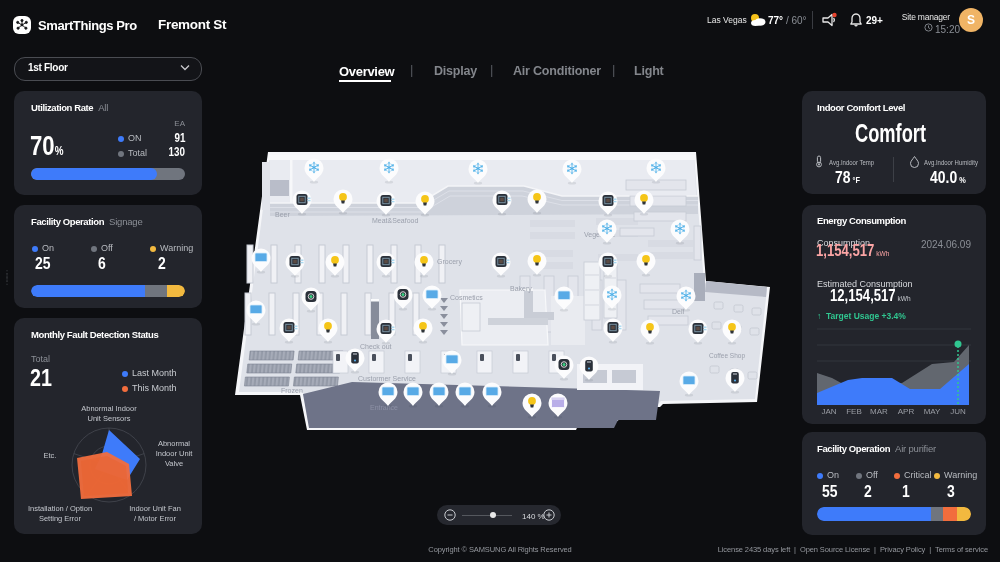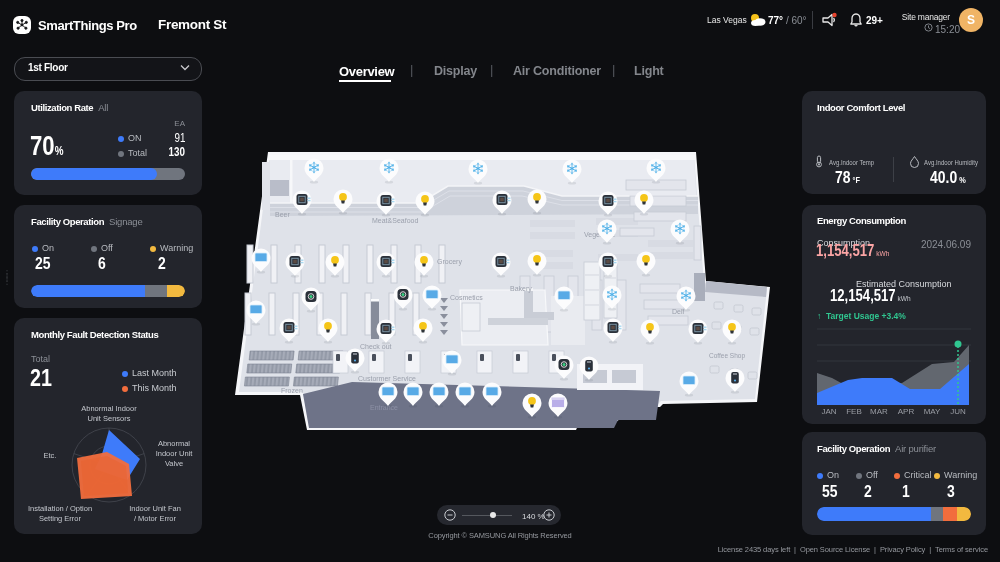--- a/index.html
+++ b/index.html
@@ -83,21 +83,21 @@
 <div class="abs" style="left:634px;top:64px;font-size:12.5px;letter-spacing:-0.2px;font-weight:bold;color:#83868c;">Light</div>
 
 <div class="abs" style="left:3px;top:272px;color:#4a4c52;font-size:8px;line-height:4px;">⋮<br>⋮<br>⋮</div>
 
 <div class="card" style="left:14px;top:91px;width:188px;height:104px;">
   <div class="ct" style="position:absolute;left:17px;top:10.5px;">Utilization Rate<span class="sub">All</span></div>
   <div class="abs gray" style="right:17px;top:28px;font-size:8px;">EA</div>
   <div class="abs" style="left:16px;top:127px;"></div>
   <div class="abs" style="left:16px;top:40px;font-size:27px;font-weight:bold;"><span class="big">70<span style="font-size:12px;font-weight:bold;">%</span></span></div>
   <div class="abs" style="left:104px;top:42px;font-size:9px;color:#b8bbc0;"><span class="dot" style="background:#3e7bfa;"></span>ON</div>
-  <div class="abs" style="right:17px;top:40px;font-size:12px;font-weight:normal;"><span class="bigr">91</span></div>
+  <div class="abs" style="right:17px;top:40px;font-size:12px;font-weight:bold;"><span class="bigr">91</span></div>
   <div class="abs" style="left:104px;top:57px;font-size:9px;color:#b8bbc0;"><span class="dot" style="background:#70757e;"></span>Total</div>
   <div class="abs" style="right:17px;top:54px;font-size:12px;font-weight:bold;"><span class="bigr">130</span></div>
   <div class="bar" style="left:17px;top:77px;width:154px;background:#70757e;">
     <div style="width:82%;background:#3e7bfa;border-radius:6px;"></div>
   </div>
 </div>
 
 <div class="card" style="left:14px;top:205px;width:188px;height:103px;">
   <div class="ct" style="position:absolute;left:17px;top:10.5px;">Facility Operation<span class="sub">Signage</span></div>
   <div class="abs" style="left:18px;top:38px;font-size:9px;color:#b8bbc0;"><span class="dot" style="background:#3e7bfa;"></span>On</div>
@@ -142,41 +142,42 @@
       <text x="46" y="113">Installation / Option</text>
       <text x="46" y="123">Setting Error</text>
       <text x="141" y="113">Indoor Unit Fan</text>
       <text x="141" y="123">/ Motor Error</text>
     </g>
   </svg>
 </div>
 
 <div class="card" style="left:802px;top:91px;width:184px;height:103px;">
   <div class="ct" style="position:absolute;left:15px;top:10.5px;">Indoor Comfort Level</div>
+  <div class="abs" style="left:53px;top:28px;font-size:25px;font-weight:bold;"><span class="big" style="transform:scale(0.73,1);">Comfort</span></div>
   <svg class="abs" style="left:12px;top:64px;" width="10" height="13" viewBox="0 0 10 13">
     <rect x="3.4" y="1" width="3.2" height="7" rx="1.6" fill="none" stroke="#b8bbc0" stroke-width="1"></rect>
     <circle cx="5" cy="9.5" r="2.4" fill="none" stroke="#b8bbc0" stroke-width="1"></circle>
     <circle cx="5" cy="9.5" r="1" fill="#b8bbc0"></circle>
   </svg>
   <div class="abs" style="left:27px;top:67px;font-size:7.5px;white-space:nowrap;color:#b8bbc0;"><span class="big" style="transform:scale(0.8,1);">Avg.Indoor Temp</span></div>
   <div class="abs" style="left:33px;top:77px;font-size:17px;font-weight:bold;"><span class="big">78<span style="font-size:9px;"> °F</span></span></div>
   <div class="abs" style="left:91px;top:66px;width:1px;height:25px;background:#3d4047;"></div>
   <svg class="abs" style="left:107px;top:64px;" width="11" height="13" viewBox="0 0 11 13">
     <path d="M5.5 1.5 C7 4 9.5 6 9.5 8.5 A4 4 0 0 1 1.5 8.5 C1.5 6 4 4 5.5 1.5 Z" fill="none" stroke="#b8bbc0" stroke-width="1"></path>
   </svg>
   <div class="abs" style="left:122px;top:67px;font-size:7.5px;white-space:nowrap;color:#b8bbc0;"><span class="big" style="transform:scale(0.8,1);">Avg.Indoor Humidity</span></div>
   <div class="abs" style="left:128px;top:77px;font-size:17px;font-weight:bold;"><span class="big">40.0<span style="font-size:9px;"> %</span></span></div>
 </div>
 
 <div class="card" style="left:802px;top:205px;width:184px;height:219px;">
   <div class="ct" style="position:absolute;left:15px;top:9.5px;">Energy Consumption</div>
   <div class="abs" style="left:15px;top:33px;font-size:9px;color:#d8dade;">Consumption</div>
   <div class="abs gray" style="right:15px;top:34px;font-size:10px;">2024.06.09</div>
   <div class="abs" style="left:14px;top:37px;font-size:16px;font-weight:bold;color:#fca5a5;"><span class="big">1,154,517<span style="font-size:8px;font-weight:normal;"> kWh</span></span></div>
-  <div class="abs" style="left:15px;top:74px;font-size:9px;color:#d8dade;margin-left:39px;">Estimated Consumption</div>
+  <div class="abs" style="left:15px;top:74px;font-size:9px;color:#d8dade;">Estimated Consumption</div>
   <div class="abs" style="left:28px;top:82px;font-size:16px;font-weight:bold;"><span class="big">12,154,517<span style="font-size:8px;font-weight:normal;color:#c8cbd0;"> kWh</span></span></div>
   <div class="abs" style="left:15px;top:106px;font-size:8.5px;font-weight:bold;color:#30c690;">↑&nbsp; Target Usage +3.4%</div>
   <svg class="abs" style="left:13px;top:118px;" width="158" height="92" viewBox="0 0 158 92">
     <g stroke="#33363d" stroke-width="1">
       <line x1="2" y1="6" x2="156" y2="6"></line>
       <line x1="2" y1="22" x2="156" y2="22"></line>
       <line x1="2" y1="38" x2="156" y2="38"></line>
     </g>
     <polygon points="2,50 17,55 39,67 57,59 87,60 117,41 139,39 154,22 154,82 2,82" fill="#62676f"></polygon>
     <polygon points="2,70 33,57 47,55 77,55 95,66 125,66 154,41 154,82 2,82" fill="#3e7bfa"></polygon>
@@ -219,21 +220,21 @@
   <div class="abs" style="left:25px;top:9.5px;width:50px;height:1.5px;background:#55585e;"></div>
   <div class="abs" style="left:53px;top:7px;width:6px;height:6px;border-radius:50%;background:#e8e8e8;"></div>
   <div class="abs" style="left:85px;top:6.5px;font-size:8px;color:#d8dade;text-align:center;">140 %</div>
   <svg class="abs" style="right:6px;top:4px;" width="12" height="12" viewBox="0 0 12 12">
       <circle cx="6" cy="6" r="5.2" fill="none" stroke="#c8cbd0" stroke-width="1"></circle>
       <line x1="3.5" y1="6" x2="8.5" y2="6" stroke="#c8cbd0" stroke-width="1"></line>
       <line x1="6" y1="3.5" x2="6" y2="8.5" stroke="#c8cbd0" stroke-width="1"></line>
     </svg>
 </div>
 
-<div class="abs" style="left:0;top:531px;width:1000px;text-align:center;font-size:7.5px;letter-spacing:-0.1px;color:#95989e;">Copyright © SAMSUNG All Rights Reserved</div>
+<div class="abs" style="left:0;top:545px;width:1000px;text-align:center;font-size:7.5px;letter-spacing:-0.1px;color:#95989e;">Copyright © SAMSUNG All Rights Reserved</div>
 <div class="abs" style="right:12px;top:545px;font-size:7.5px;letter-spacing:-0.1px;color:#95989e;">License 2435 days left&nbsp;&nbsp;|&nbsp;&nbsp;Open Source License&nbsp;&nbsp;|&nbsp;&nbsp;Privacy Policy&nbsp;&nbsp;|&nbsp;&nbsp;Terms of service</div>
 
 <svg class="abs" style="left:225px;top:140px;" width="560" height="310" viewBox="225 140 560 310">
 
   <g>
     <polygon points="268,152 696,152 706,281 770,287 757,402 663,404 660,407 622,407 618,421 580,421 576,430 307,430 300,395 235,395" fill="#f5f6f9"></polygon>
     <polygon points="270,155 694,155 704,283 767,289 755,399 661,401 658,404 620,404 616,418 578,418 574,427 309,427 303,392 239,392" fill="#dfe2e9"></polygon>
   </g>
 
   <polygon points="270,155 694,155 697,210 270,210" fill="#e9ebf1"></polygon>

